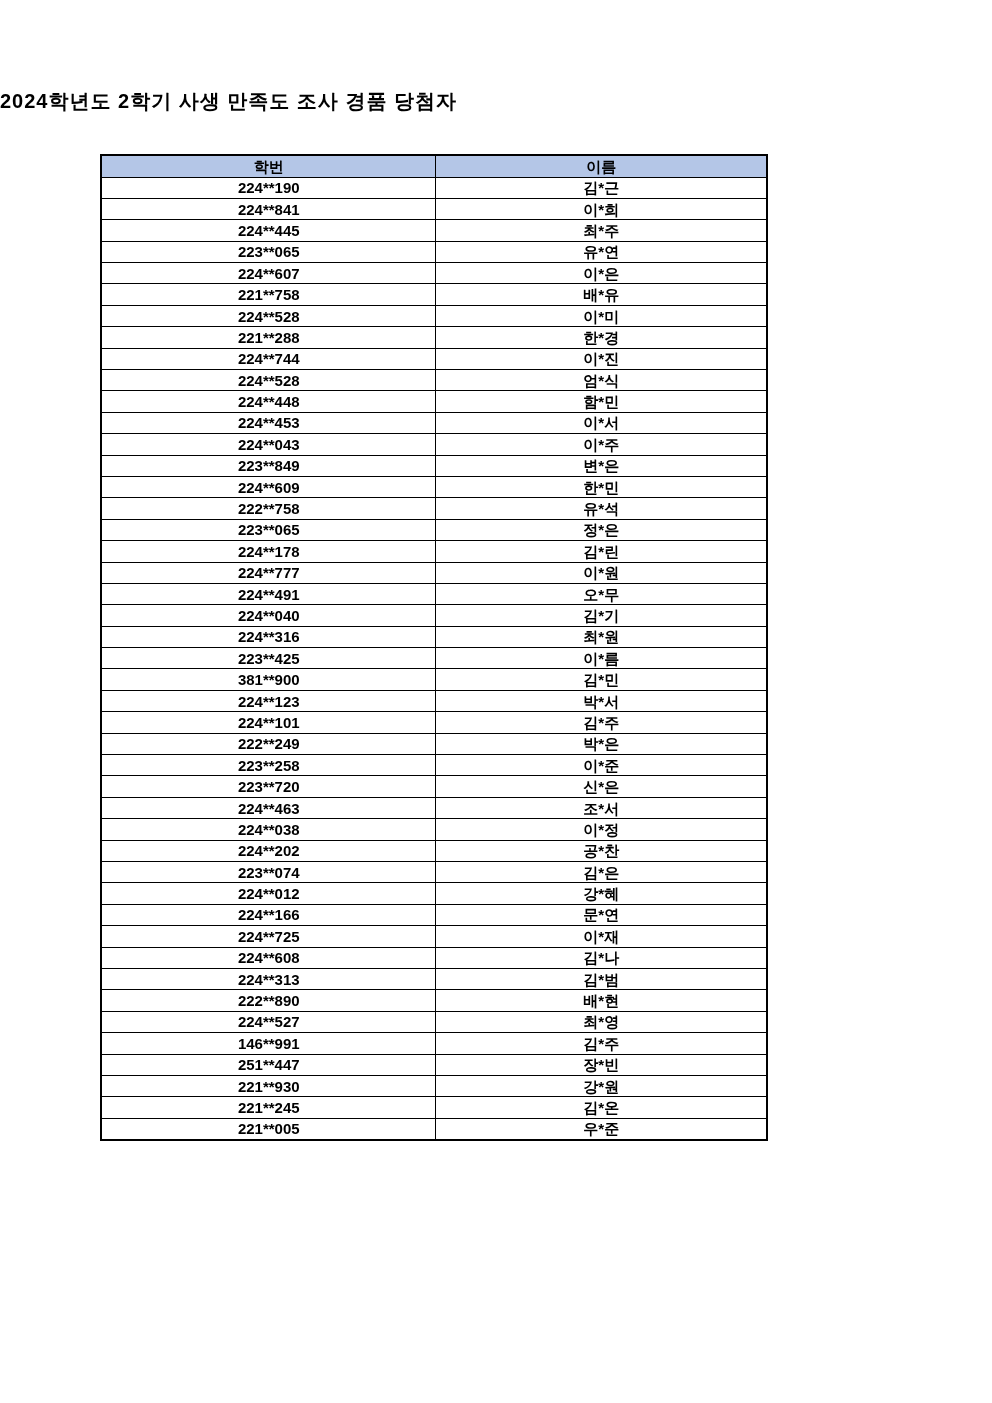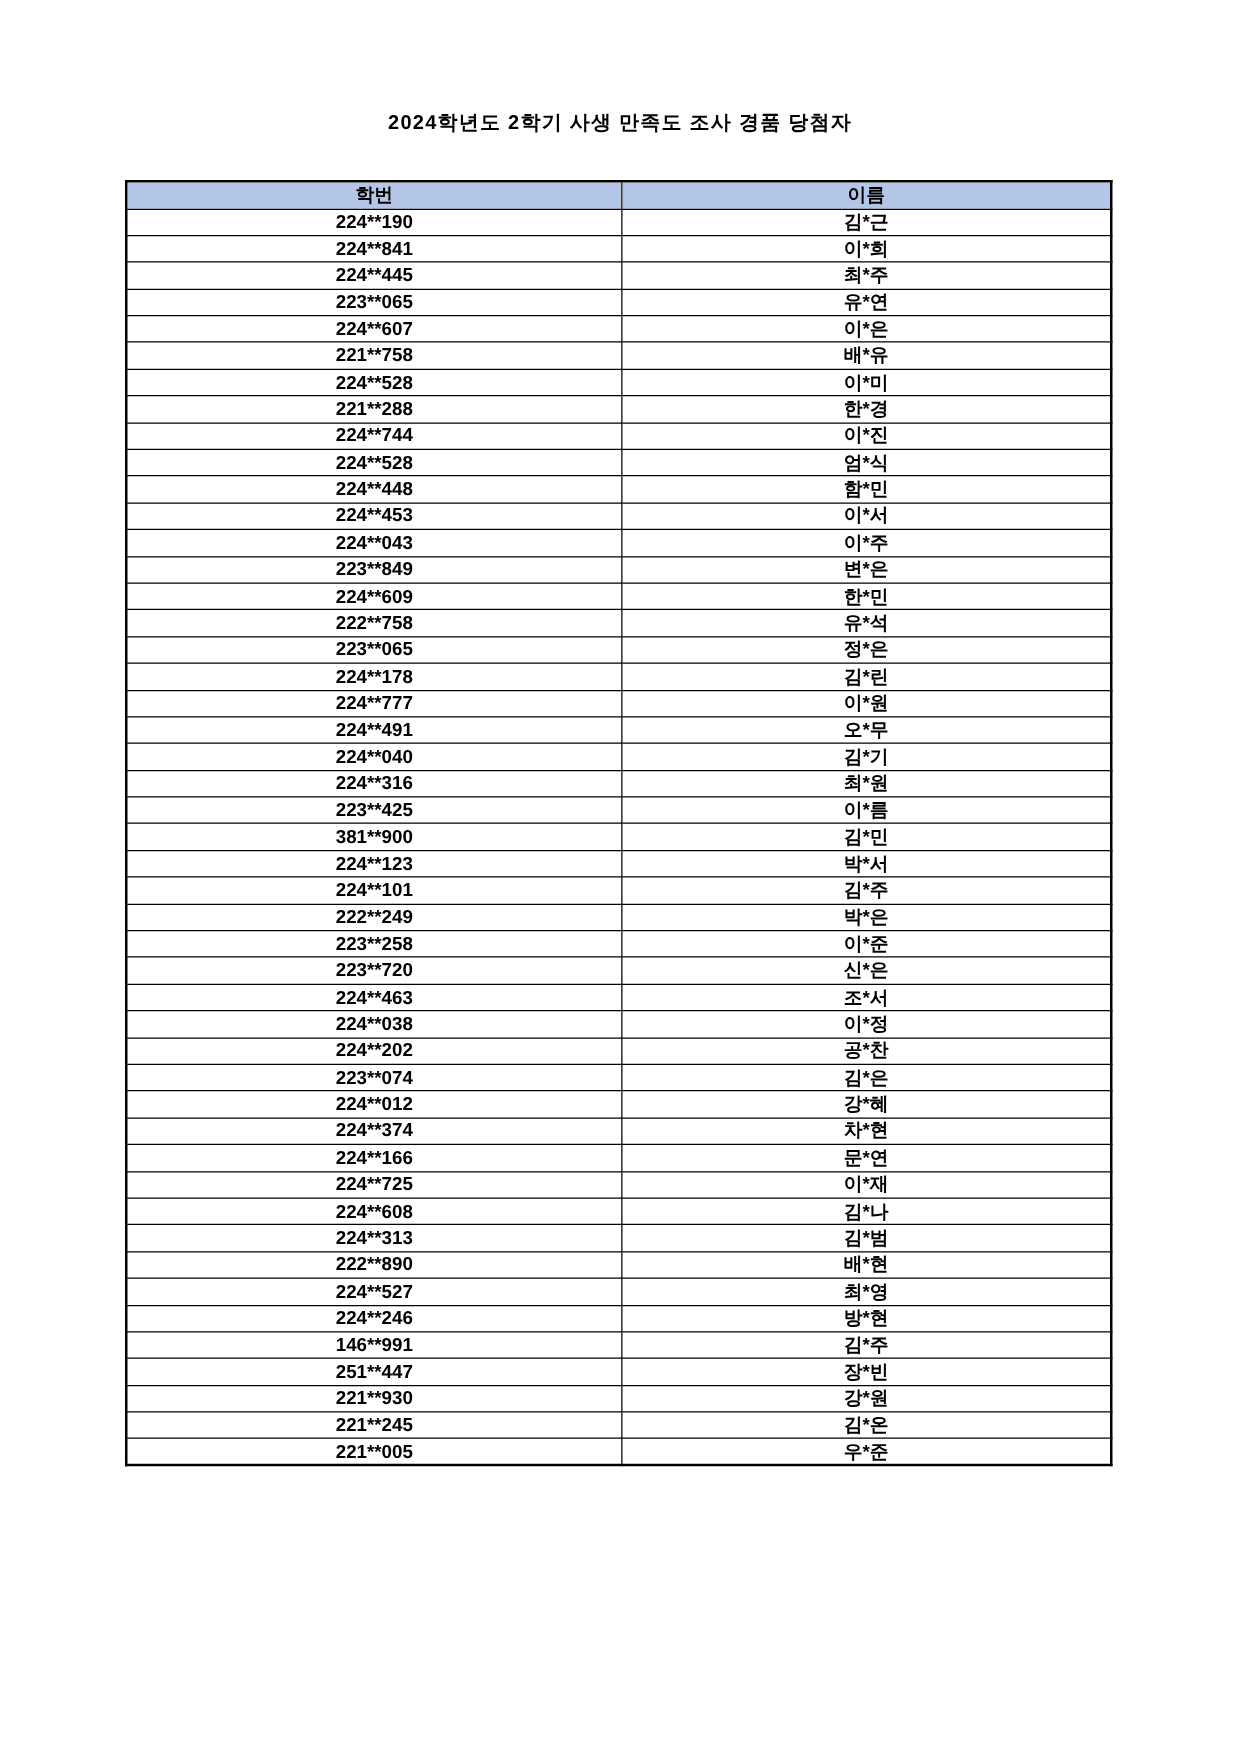--- a/index.html
+++ b/index.html
@@ -21,31 +21,30 @@
     height: 1403px;
     background: var(--page-bg);
     overflow: hidden;
   }
   .title {
     position: absolute;
     top: 88px;
     left: 0;
     width: 100%;
     margin: 0;
-    text-align: center;
-    font-size: 16px;
+    font-size: 20px;
     font-weight: bold;
     letter-spacing: 1px;
     color: var(--text);
   }
   table.winners {
     position: absolute;
     left: 100px;
-    top: 144px;
-    width: 790px;
+    top: 154px;
+    width: 668px;
     border-collapse: collapse;
     table-layout: fixed;
     border: 2px solid var(--border);
     padding-left: 25px;
   }
   table.winners th,
   table.winners td {
     border: 1px solid var(--border);
     height: 21.4px;
     padding: 0;
@@ -211,24 +210,20 @@
         </tr>
         <tr>
           <td>223**074</td>
           <td>김*은</td>
         </tr>
         <tr>
           <td>224**012</td>
           <td>강*혜</td>
         </tr>
         <tr>
-          <td>224**374</td>
-          <td>차*현</td>
-        </tr>
-        <tr>
           <td>224**166</td>
           <td>문*연</td>
         </tr>
         <tr>
           <td>224**725</td>
           <td>이*재</td>
         </tr>
         <tr>
           <td>224**608</td>
           <td>김*나</td>
@@ -237,24 +232,20 @@
           <td>224**313</td>
           <td>김*범</td>
         </tr>
         <tr>
           <td>222**890</td>
           <td>배*현</td>
         </tr>
         <tr>
           <td>224**527</td>
           <td>최*영</td>
-        </tr>
-        <tr>
-          <td>224**246</td>
-          <td>방*현</td>
         </tr>
         <tr>
           <td>146**991</td>
           <td>김*주</td>
         </tr>
         <tr>
           <td>251**447</td>
           <td>장*빈</td>
         </tr>
         <tr>

